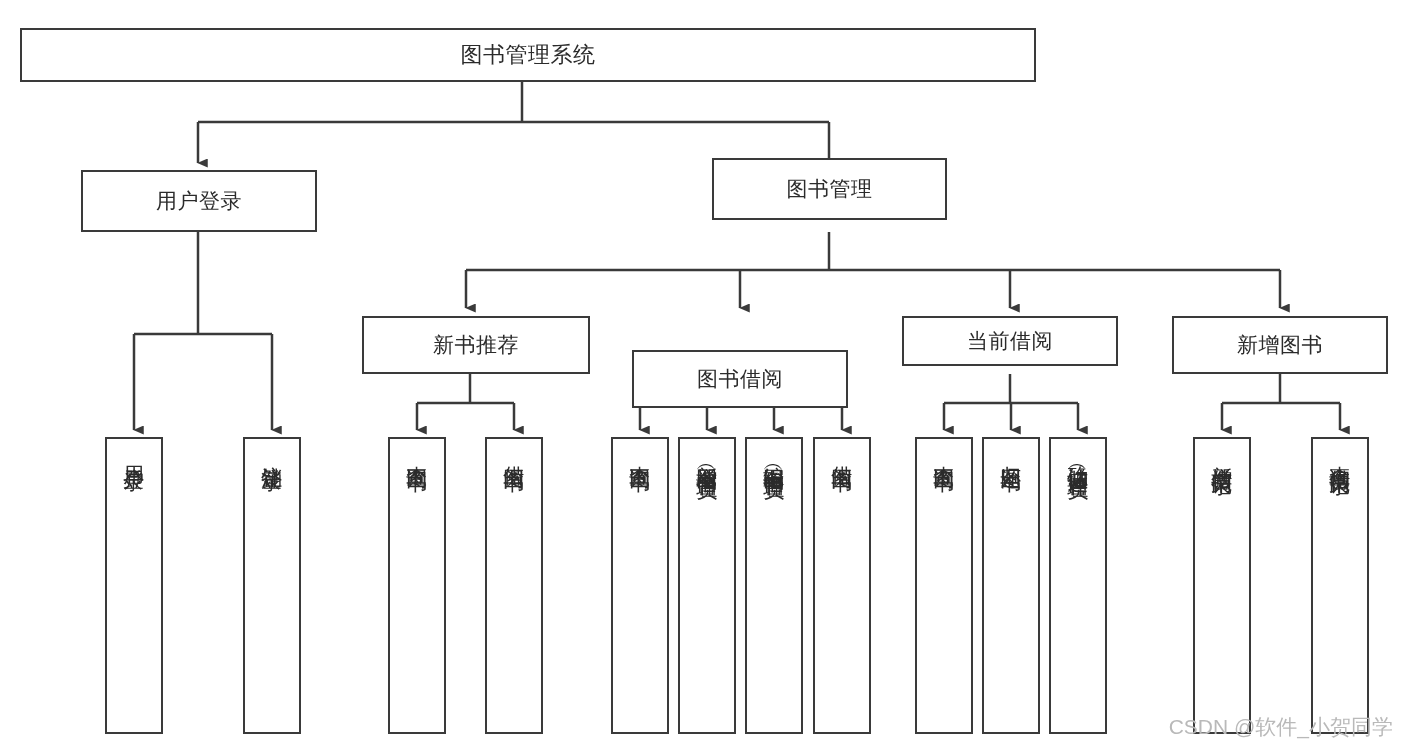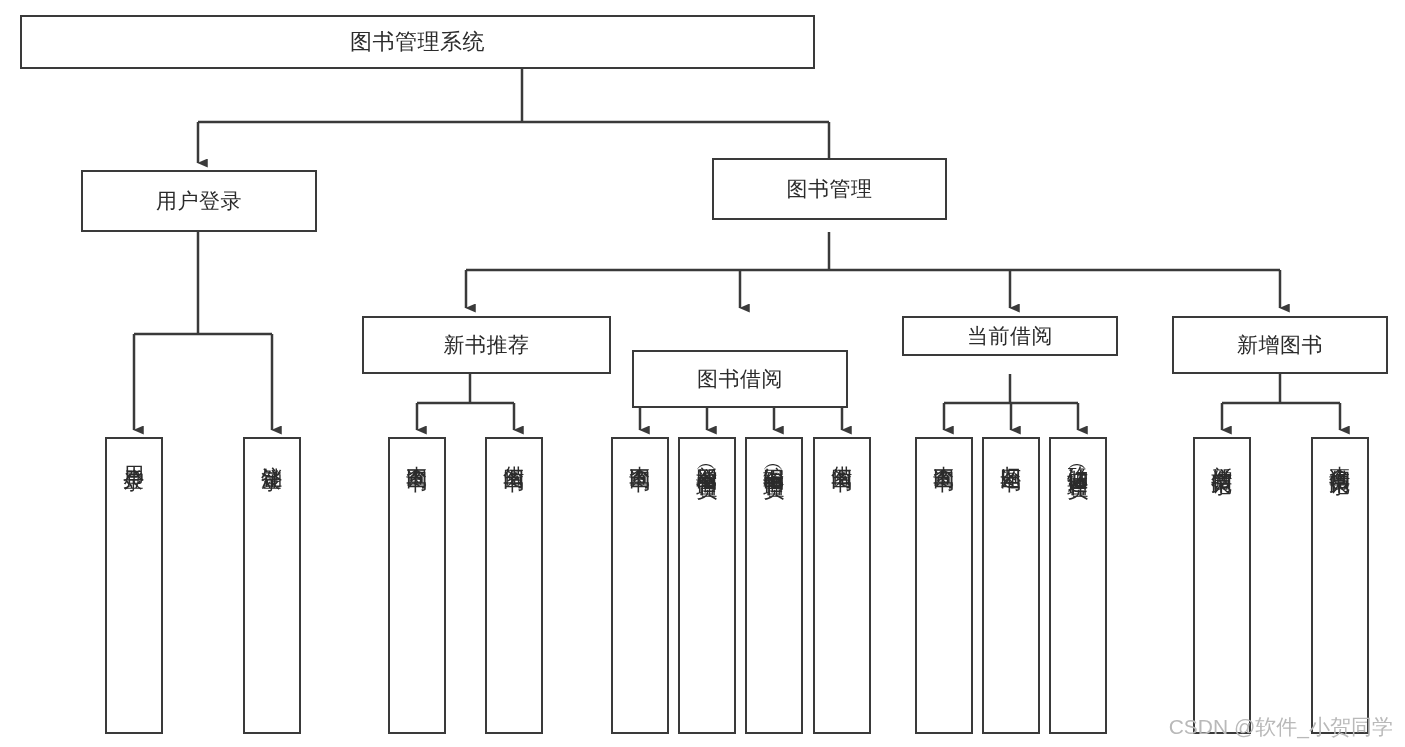--- a/index.html
+++ b/index.html
@@ -113,38 +113,38 @@
       <path d="M 1011 403 L 1011 430" marker-end="url(#arrow)"></path>
       <path d="M 1078 403 L 1078 430" marker-end="url(#arrow)"></path>
 
       <path d="M 1280 374 L 1280 403"></path>
       <path d="M 1222 403 L 1340 403"></path>
       <path d="M 1222 403 L 1222 430" marker-end="url(#arrow)"></path>
       <path d="M 1340 403 L 1340 430" marker-end="url(#arrow)"></path>
     </g>
   </svg>
 
-  <div class="node root" style="left:20px; top:15px; width:795px; height:54px;">
+  <div class="node root" style="left:20px; top:28px; width:1016px; height:54px;">
     <span class="label">图书管理系统</span>
   </div>
 
   <div class="node" style="left:81px; top:170px; width:236px; height:62px;">
     <span class="label">用户登录</span>
   </div>
   <div class="node" style="left:712px; top:158px; width:235px; height:62px;">
     <span class="label">图书管理</span>
   </div>
 
-  <div class="node" style="left:362px; top:316px; width:249px; height:58px;">
+  <div class="node" style="left:362px; top:316px; width:228px; height:58px;">
     <span class="label">新书推荐</span>
   </div>
   <div class="node" style="left:632px; top:316px; width:216px; height:58px;margin-top:34px;">
     <span class="label">图书借阅</span>
   </div>
-  <div class="node" style="left:902px; top:316px; width:216px; height:40px;">
+  <div class="node" style="left:902px; top:316px; width:216px; height:50px;">
     <span class="label">当前借阅</span>
   </div>
   <div class="node" style="left:1172px; top:316px; width:216px; height:58px;">
     <span class="label">新增图书</span>
   </div>
 
   <div class="node vertical" style="left:105px; top:437px; width:58px; height:297px;">
     <span class="label">用户登录</span>
   </div>
   <div class="node vertical" style="left:243px; top:437px; width:58px; height:297px;">

